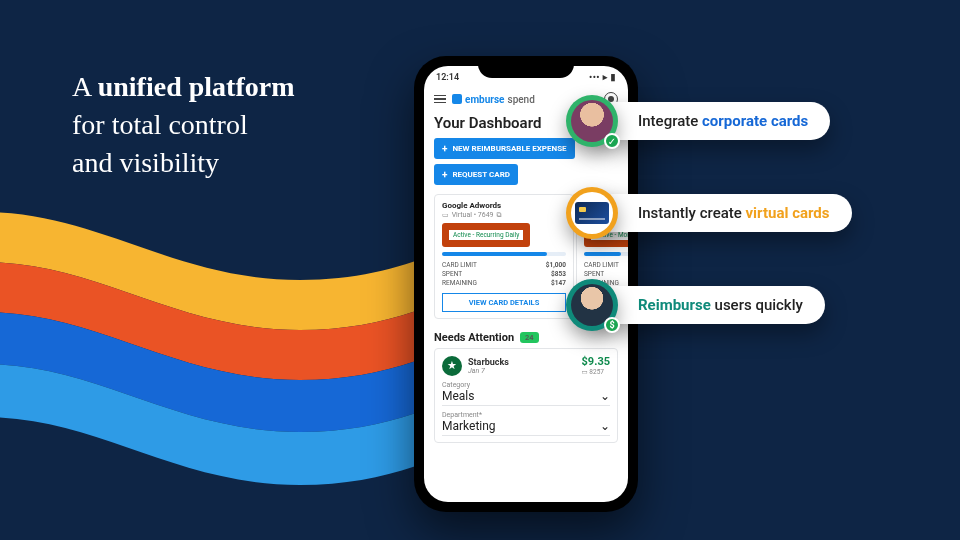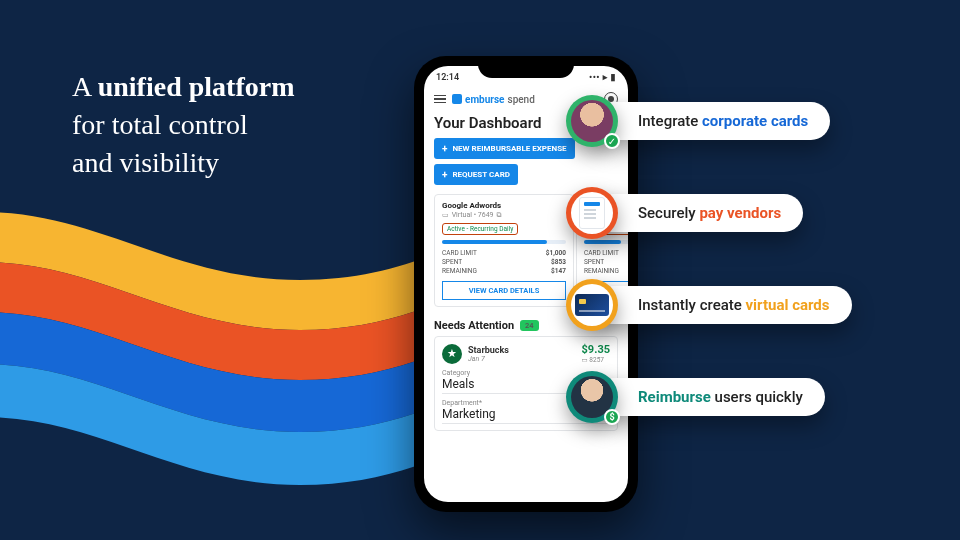--- a/index.html
+++ b/index.html
@@ -102,21 +102,21 @@
     width:max-content;
   }
   .btn .plus{font-size:10px;line-height:8px;}
 
   .cards-row{display:flex;gap:2px;padding:4px 10px 6px;overflow:hidden;}
   .card{
     flex:0 0 140px;border:1px solid #e3e5e8;border-radius:4px;padding:6px 7px;
   }
   .card .title{font-size:8px;font-weight:700;color:#222;}
   .card .sub{font-size:7px;color:#888;display:flex;align-items:center;gap:3px;margin-top:1px;}
-  .pill{display:inline-block;font-size:6.5px;color:#0f8a4d;border:1px solid #c2410c;border-radius:3px;padding:1px 4px;margin-top:4px;}
+  .pill{display:inline-block;font-size:6.5px;color:#0f8a4d;border:7px solid #c2410c;border-radius:3px;padding:1px 4px;margin-top:4px;}
   .bar{height:4px;background:#e6eef7;border-radius:3px;margin-top:5px;position:relative;}
   .bar .fill{position:absolute;left:0;top:0;bottom:0;background:#1587e8;border-radius:3px;}
   .metrics{margin-top:5px;font-size:6.5px;color:#555;}
   .metrics div{display:flex;justify-content:space-between;margin-top:1px;}
   .viewbtn{margin-top:6px;border:1px solid #1587e8;color:#1587e8;text-align:center;font-size:7.5px;font-weight:700;padding:4px 4px;border-radius:0;}
 
   .section-title{display:flex;align-items:center;gap:6px;padding:6px 10px 4px;font-size:11px;font-weight:700;color:#222;}
   .count{background:#22c55e;color:#555;font-size:7.5px;padding:1px 5px;border-radius:3px;font-weight:600;}
 
   .txn{border:1px solid #e3e5e8;border-radius:4px;margin:0 10px;padding:6px 7px;}
@@ -337,30 +337,20 @@
       <div class="inner">
           <span class="face f1"></span>
         </div>
       <span class="tick">✓</span>
     </div>
     <div class="pillbox">
       <span>Integrate </span><span class="hl-blue">corporate cards</span>
     </div>
   </div>
 
-  <div class="feature">
-    <div class="badge orange">
-      <div class="inner">
-          <span class="doc"></span>
-        </div>
-    </div>
-    <div class="pillbox">
-      <span>Securely </span><span class="hl-orange">pay vendors</span>
-    </div>
-  </div>
 
   <div class="feature">
     <div class="badge gold">
       <div class="inner">
           <span class="vcard"></span>
         </div>
     </div>
     <div class="pillbox">
       <span>Instantly create </span><span class="hl-gold">virtual cards</span>
     </div>

